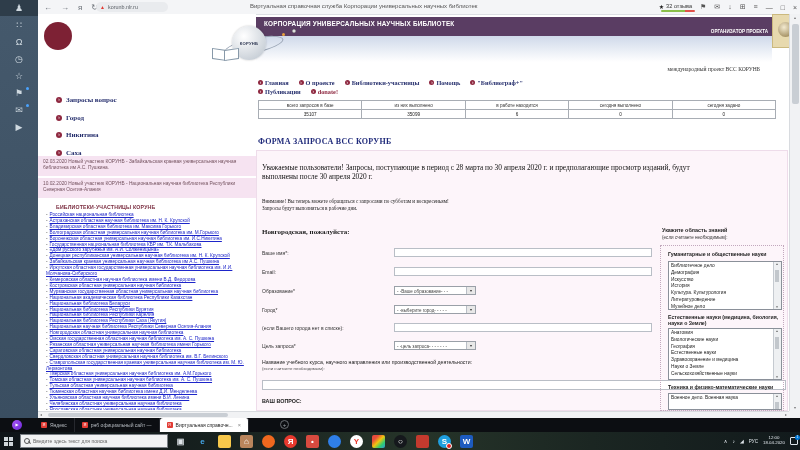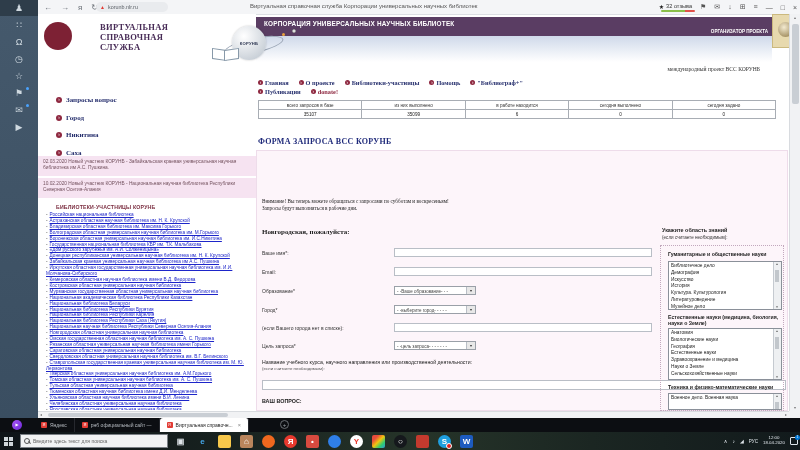--- a/index.html
+++ b/index.html
@@ -213,26 +213,20 @@
     <span style="display:flex;gap:8px;" class="winctl">
 
     <span>—</span>
         <span>□</span>
         <span>×</span>
       </span>
   </div>
 
   <div class="abs logo-area"></div>
   <div class="abs logo-circle"></div>
-  <div class="abs logo-text">
-
-  <div>ВИРТУАЛЬНАЯ</div>
-      <div>СПРАВОЧНАЯ</div>
-      <div>СЛУЖБА</div>
-    </div>
   <div class="abs band"></div>
   <div class="abs band-text">КОРПОРАЦИЯ УНИВЕРСАЛЬНЫХ НАУЧНЫХ БИБЛИОТЕК</div>
   <div class="abs org-label">ОРГАНИЗАТОР ПРОЕКТА</div>
   <div class="abs org-name">РОССИЙСКАЯ НАЦИОНАЛЬНАЯ БИБЛИОТЕКА</div>
   <div class="abs rnl-logo">
       <span class="emb"></span>
     </div>
   <div class="abs grad-strip"></div>
   <div class="abs orbit"></div>
   <div class="abs globe">
@@ -351,20 +345,21 @@
       <div class="stat-v">0</div>
     </div>
       <div class="stat-col">
       <div class="stat-h">сегодня задано</div>
       <div class="stat-v">0</div>
     </div>
     </div>
 
   <div class="abs form-title">ФОРМА ЗАПРОСА ВСС КОРУНБ</div>
   <div class="abs panel"></div>
+  <div class="abs notice">Уважаемые пользователи! Запросы, поступающие в период с 28 марта по 30 апреля 2020 г. и предполагающие просмотр изданий, будут выполнены после 30 апреля 2020 г.</div>
   <div class="abs nsmall" style="top:198px;">Внимание! Вы теперь можете обращаться с запросами по субботам и воскресеньям!</div>
   <div class="abs nsmall" style="top:205px;">Запросы будут выполняться в рабочие дни.</div>
   <div class="abs form-intro">Новгородская, пожалуйста:</div>
 
   <div class="frow" style="top:248px;">
     <span class="flabel">Ваше имя*:</span>
     <div class="tinput w-full"></div>
   </div>
   <div class="frow" style="top:267px;">
     <span class="flabel">Email:</span>

